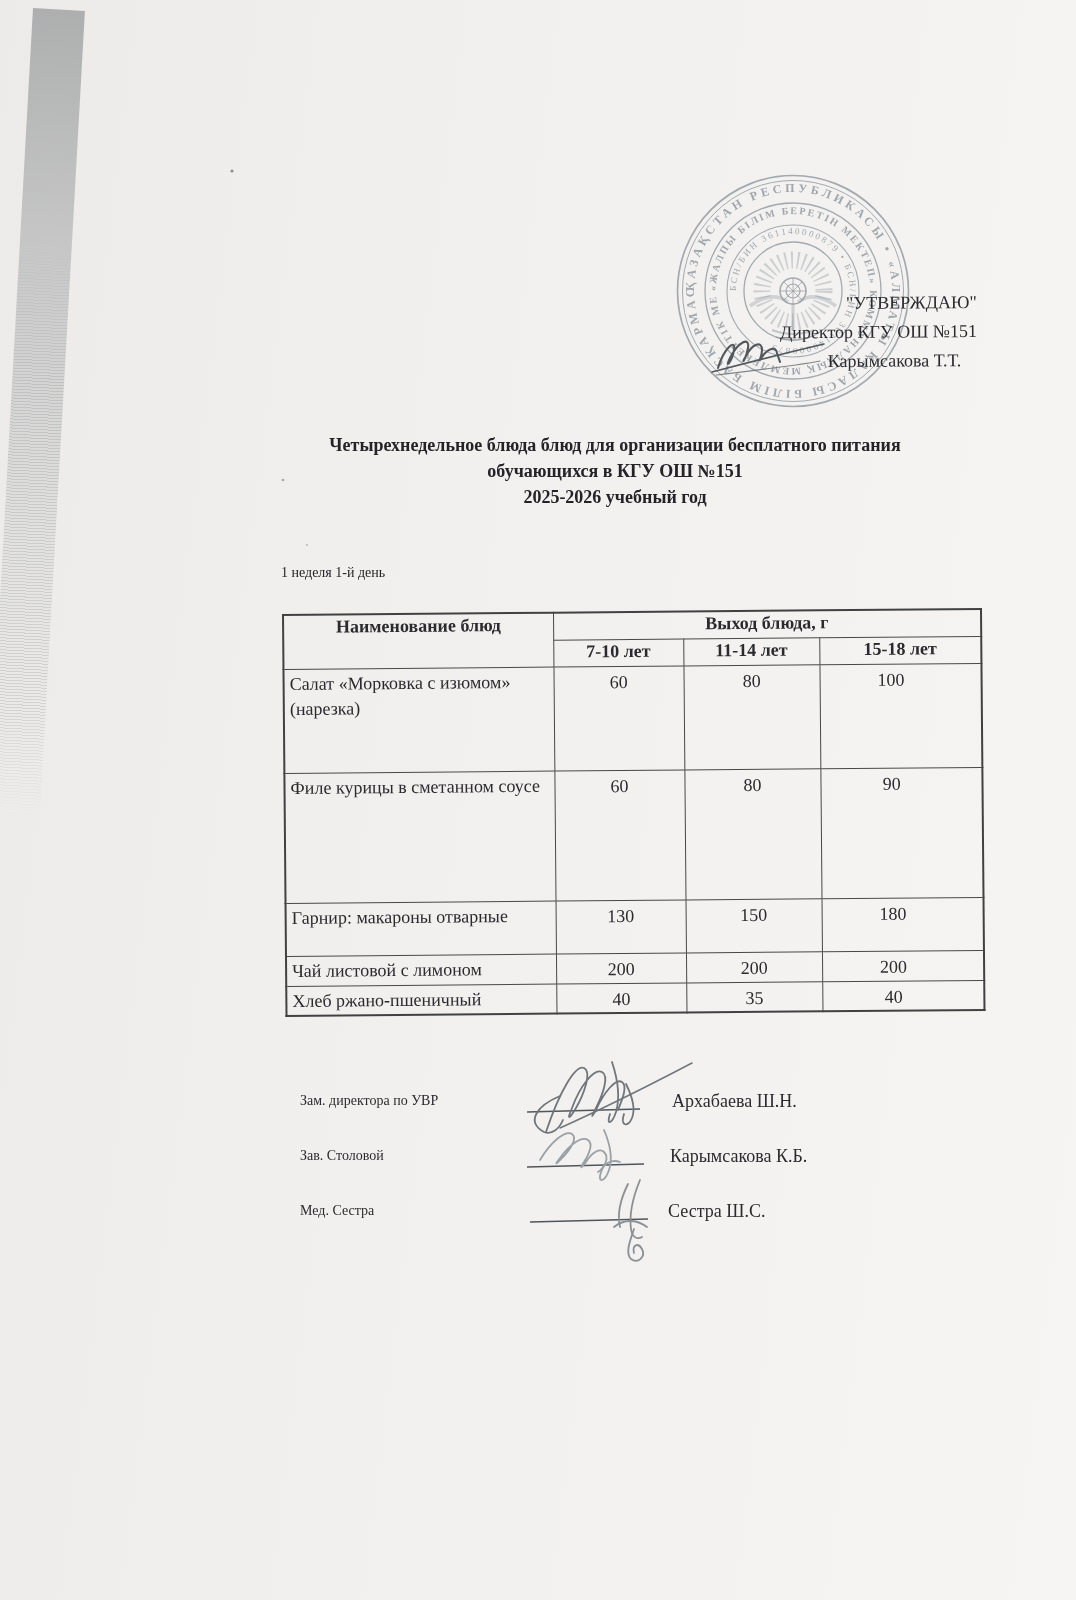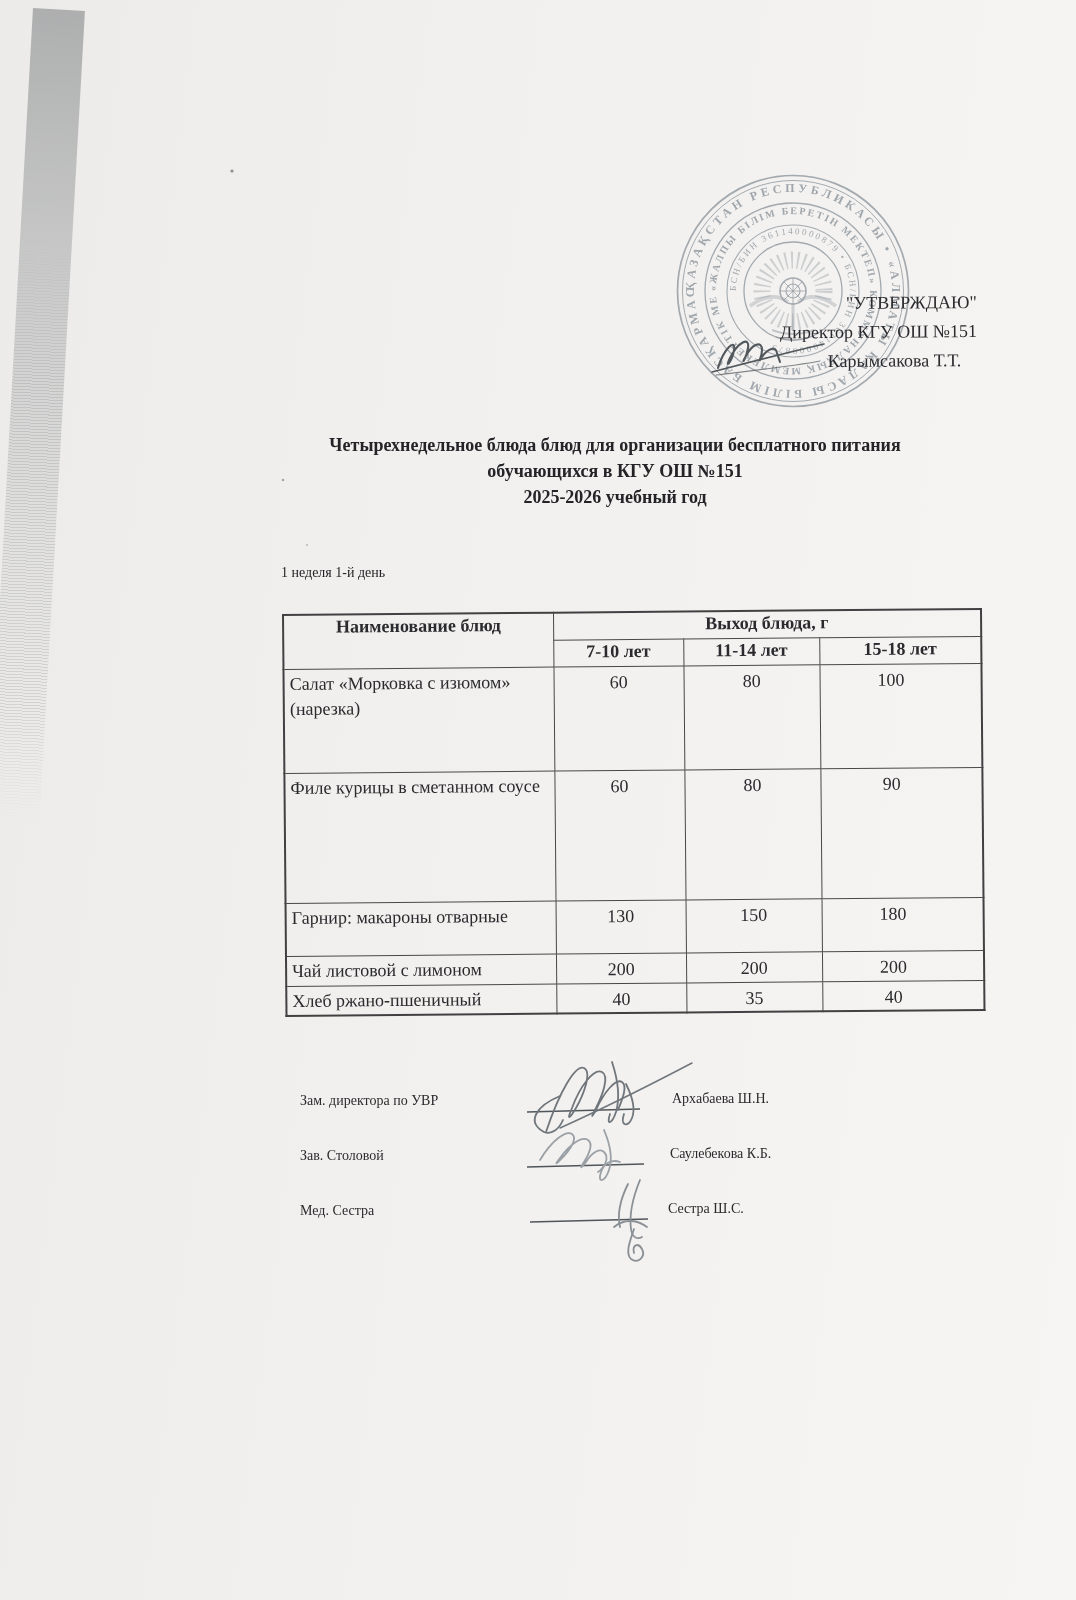--- a/index.html
+++ b/index.html
@@ -62,21 +62,21 @@
   table.menu td{border:1.8px solid #48484a;vertical-align:top;overflow:hidden;}
   table.menu{border:2.2px solid #414143;}
   td.name-h{text-align:center;vertical-align:middle;font-weight:bold;}
   td.group-h{text-align:center;font-weight:bold;padding-top:1px;}
   td.age-h{text-align:center;font-weight:bold;padding-top:1px;}
   td.name-cell{padding:2px 2px 0 5px;line-height:25px;}
   td.val{text-align:center;padding-top:3px;line-height:24px;}
   td.val.v3{padding-right:20px;}
   
   .sig-role{position:absolute;left:300px;font-size:14px;color:#2b2b2f;white-space:nowrap;}
-  .sig-name{position:absolute;font-size:14px;color:#2b2b2f;white-space:nowrap;}
+  .sig-name{position:absolute;font-size:18px;color:#2b2b2f;white-space:nowrap;}
   
   .ink-overlay{position:absolute;left:0;top:0;pointer-events:none;}
 </style>
 </head>
 <body>
 
 <div class="page">
 
   <div class="scan-streak"></div>
 
@@ -178,21 +178,21 @@
         </tr>
       </tbody>
     </table>
   </div>
 
   <div class="sig-role" style="top:1093px">Зам. директора по УВР</div>
   <div class="sig-role" style="top:1148px">Зав. Столовой</div>
   <div class="sig-role" style="top:1203px">Мед. Сестра</div>
 
   <div class="sig-name" style="left:672px;top:1091px">Архабаева Ш.Н.</div>
-  <div class="sig-name" style="left:670px;top:1146px">Саулебекова К.Б.</div>
+  <div class="sig-name" style="left:670px;top:1146px">Карымсакова К.Б.</div>
   <div class="sig-name" style="left:668px;top:1201px">Сестра Ш.С.</div>
 
   <svg class="ink-overlay" width="1076" height="1600" viewBox="0 0 1076 1600">
 
     <g stroke="#53585c" fill="none" stroke-width="2.1" stroke-linecap="round">
       <path d="M718,368 C724,348 736,338 734,350 C732,362 724,370 730,358 C738,342 750,336 748,348 C746,360 740,366 746,356 C752,344 762,340 762,350 C762,358 757,364 762,357 C768,348 776,346 777,353 L780,362"></path>
       <path d="M712,372 C750,362 790,352 824,344" stroke-width="1.6"></path>
       <path d="M716,375 C748,371 788,367 820,361" stroke-width="1.2" opacity="0.7"></path>
     </g>
 

